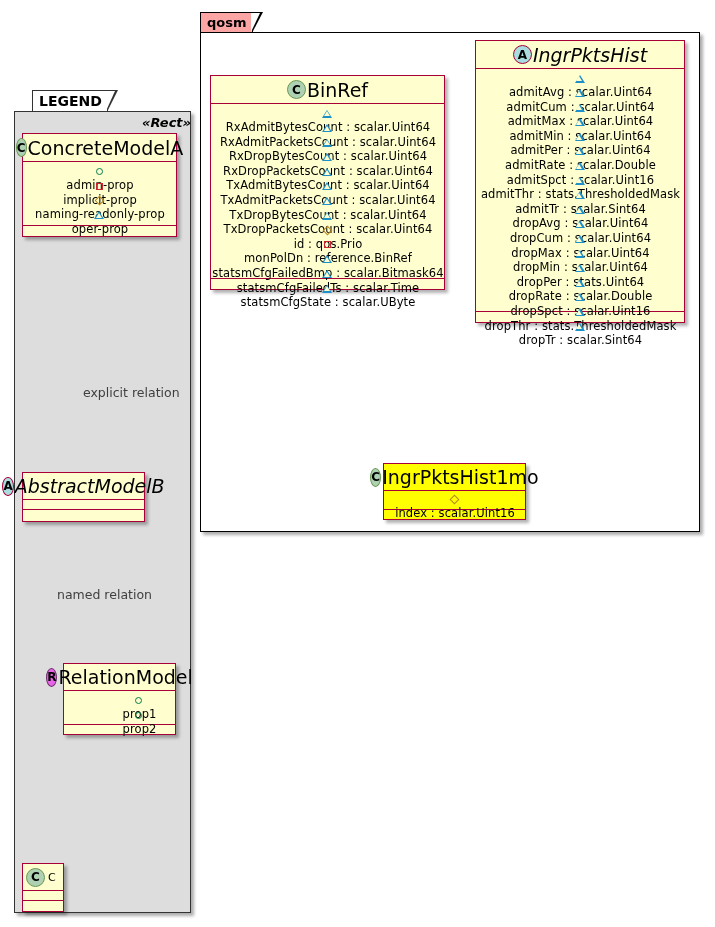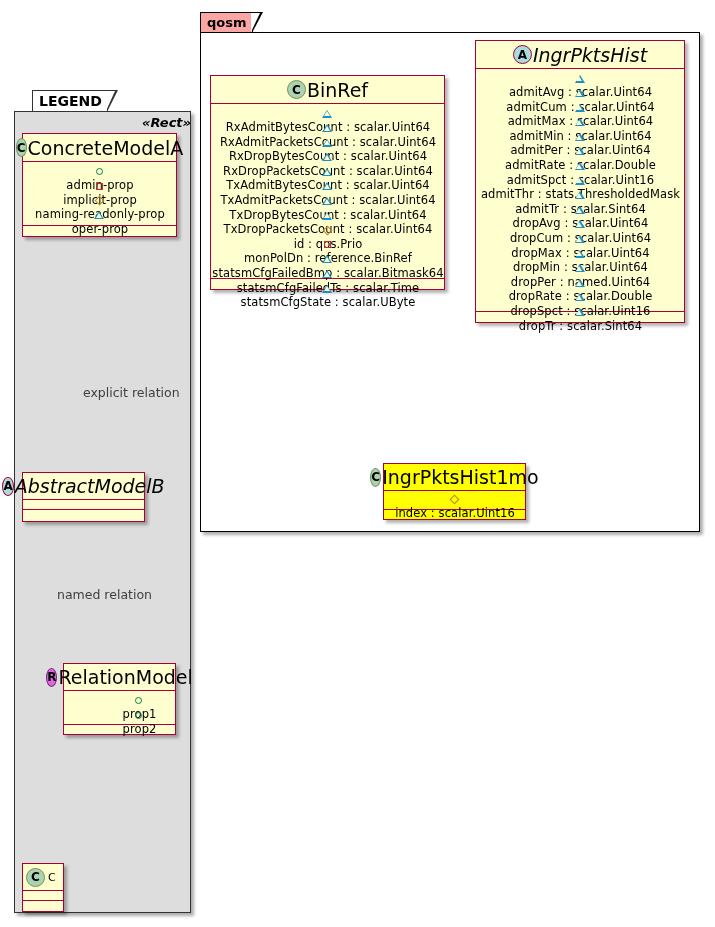--- a/index.html
+++ b/index.html
@@ -439,33 +439,39 @@
     <div class="attr">
         <span class="glyph">
           <i class="g-triangle"></i>
         </span>
         <span class="txt">dropMin : scalar.Uint64</span>
       </div>
     <div class="attr">
         <span class="glyph">
           <i class="g-triangle"></i>
         </span>
-        <span class="txt">dropPer : named.Uint64</span>
+        <span class="txt">dropPer : stats.Uint64</span>
       </div>
     <div class="attr">
         <span class="glyph">
           <i class="g-triangle"></i>
         </span>
         <span class="txt">dropRate : scalar.Double</span>
       </div>
     <div class="attr">
         <span class="glyph">
           <i class="g-triangle"></i>
         </span>
         <span class="txt">dropSpct : scalar.Uint16</span>
+      </div>
+    <div class="attr">
+        <span class="glyph">
+          <i class="g-triangle"></i>
+        </span>
+        <span class="txt">dropThr : stats.ThresholdedMask</span>
       </div>
     <div class="attr">
         <span class="glyph">
           <i class="g-triangle"></i>
         </span>
         <span class="txt">dropTr : scalar.Sint64</span>
       </div>
   </div>
   <div class="cls-methods"></div>
 </div>

